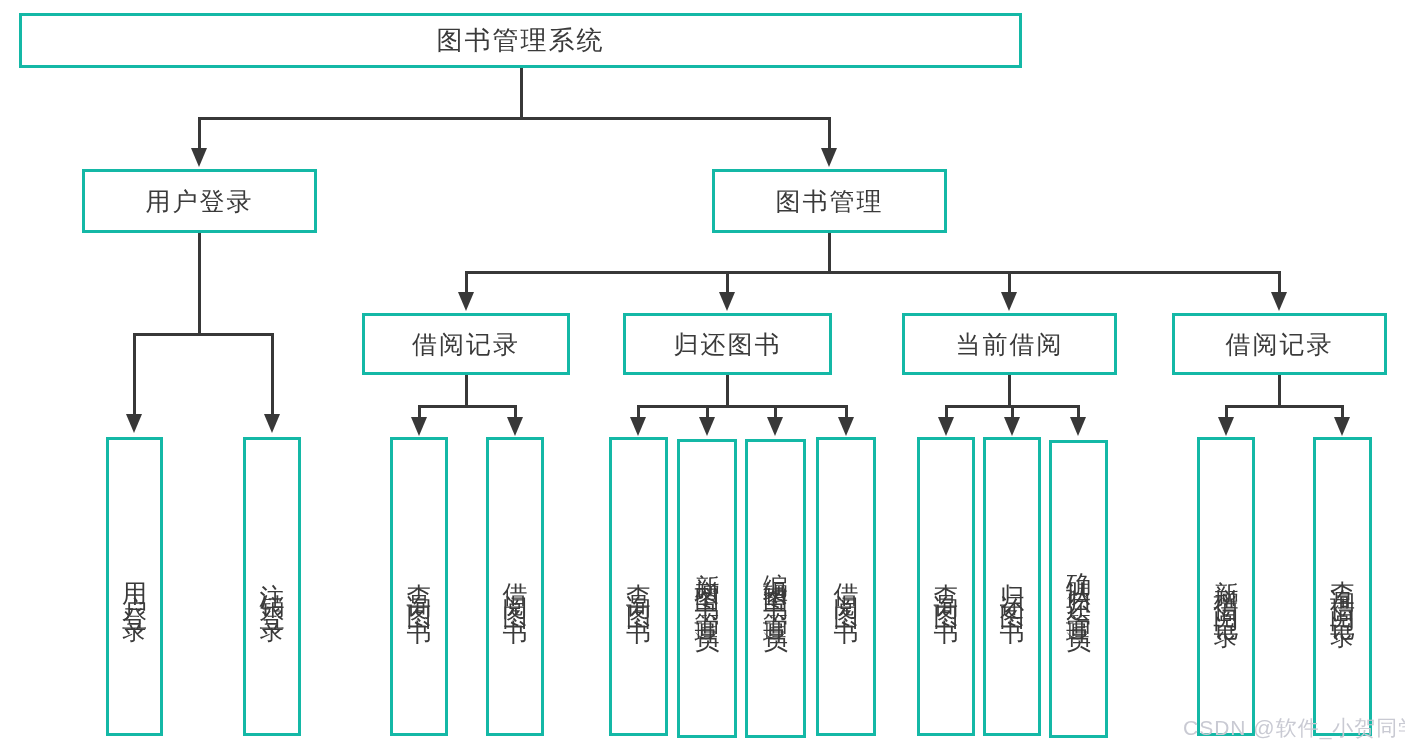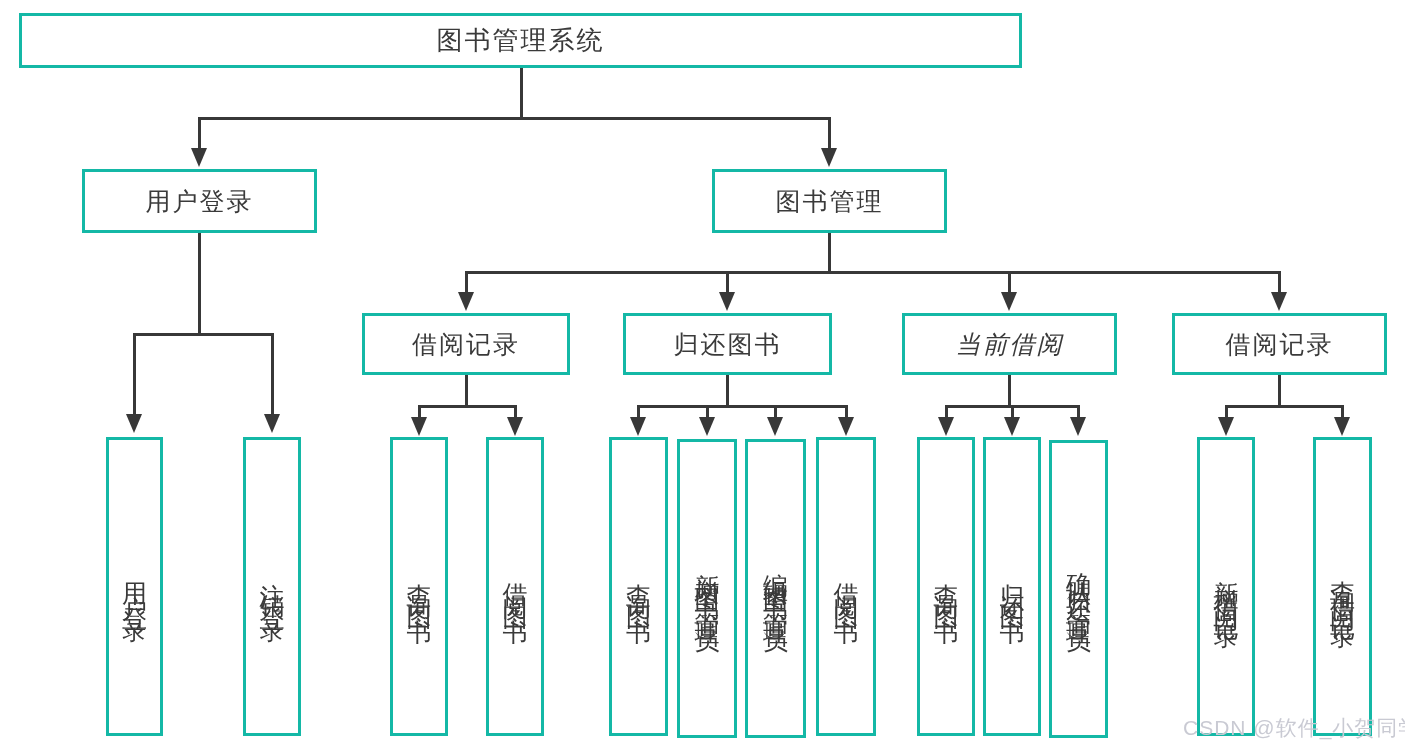--- a/index.html
+++ b/index.html
@@ -70,21 +70,21 @@
   <div class="arrow" style="left:1001px;top:292px;"></div>
   <div class="line" style="left:1278px;top:271px;width:3px;height:23px;"></div>
   <div class="arrow" style="left:1271px;top:292px;"></div>
 
   <div class="box" style="left:362px;top:313px;width:208px;height:62px;">
     <span class="lbl">借阅记录</span>
   </div>
   <div class="box" style="left:623px;top:313px;width:209px;height:62px;">
     <span class="lbl">归还图书</span>
   </div>
-  <div class="box" style="left:902px;top:313px;width:215px;height:62px;font-style:italic;">
+  <div class="box" style="left:902px;top:313px;width:215px;height:62px;">
     <span class="lbl">当前借阅</span>
   </div>
   <div class="box" style="left:1172px;top:313px;width:215px;height:62px;">
     <span class="lbl">借阅记录</span>
   </div>
 
   <div class="line" style="left:465px;top:375px;width:3px;height:32px;"></div>
   <div class="line" style="left:418px;top:405px;width:99px;height:3px;"></div>
   <div class="line" style="left:418px;top:405px;width:3px;height:14px;"></div>
   <div class="arrow" style="left:411px;top:417px;"></div>

